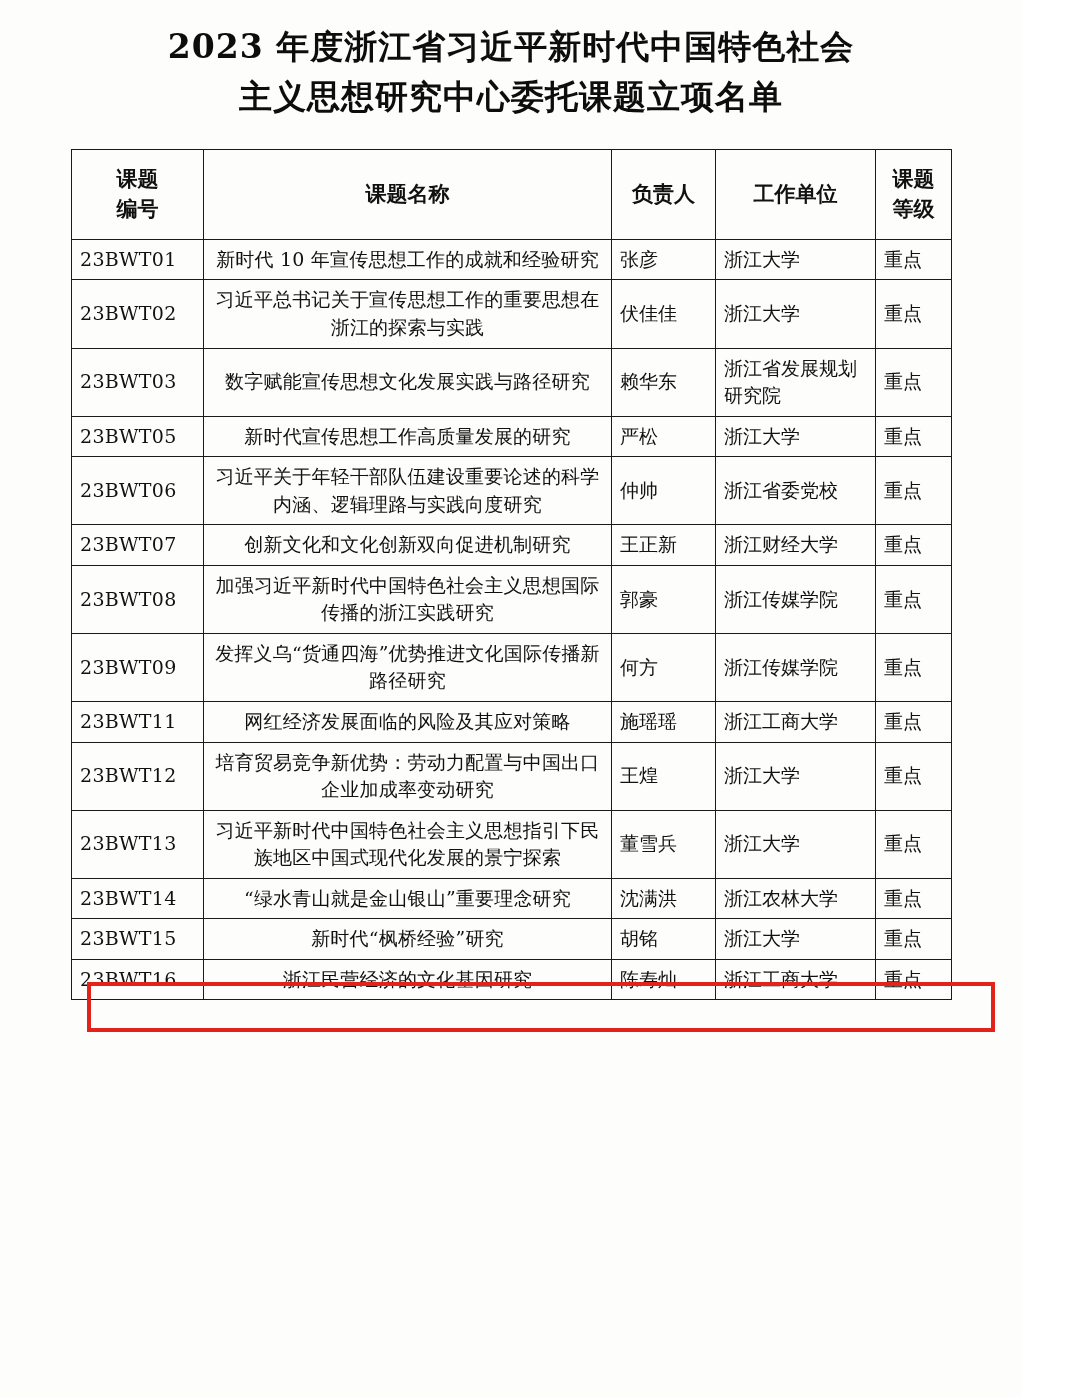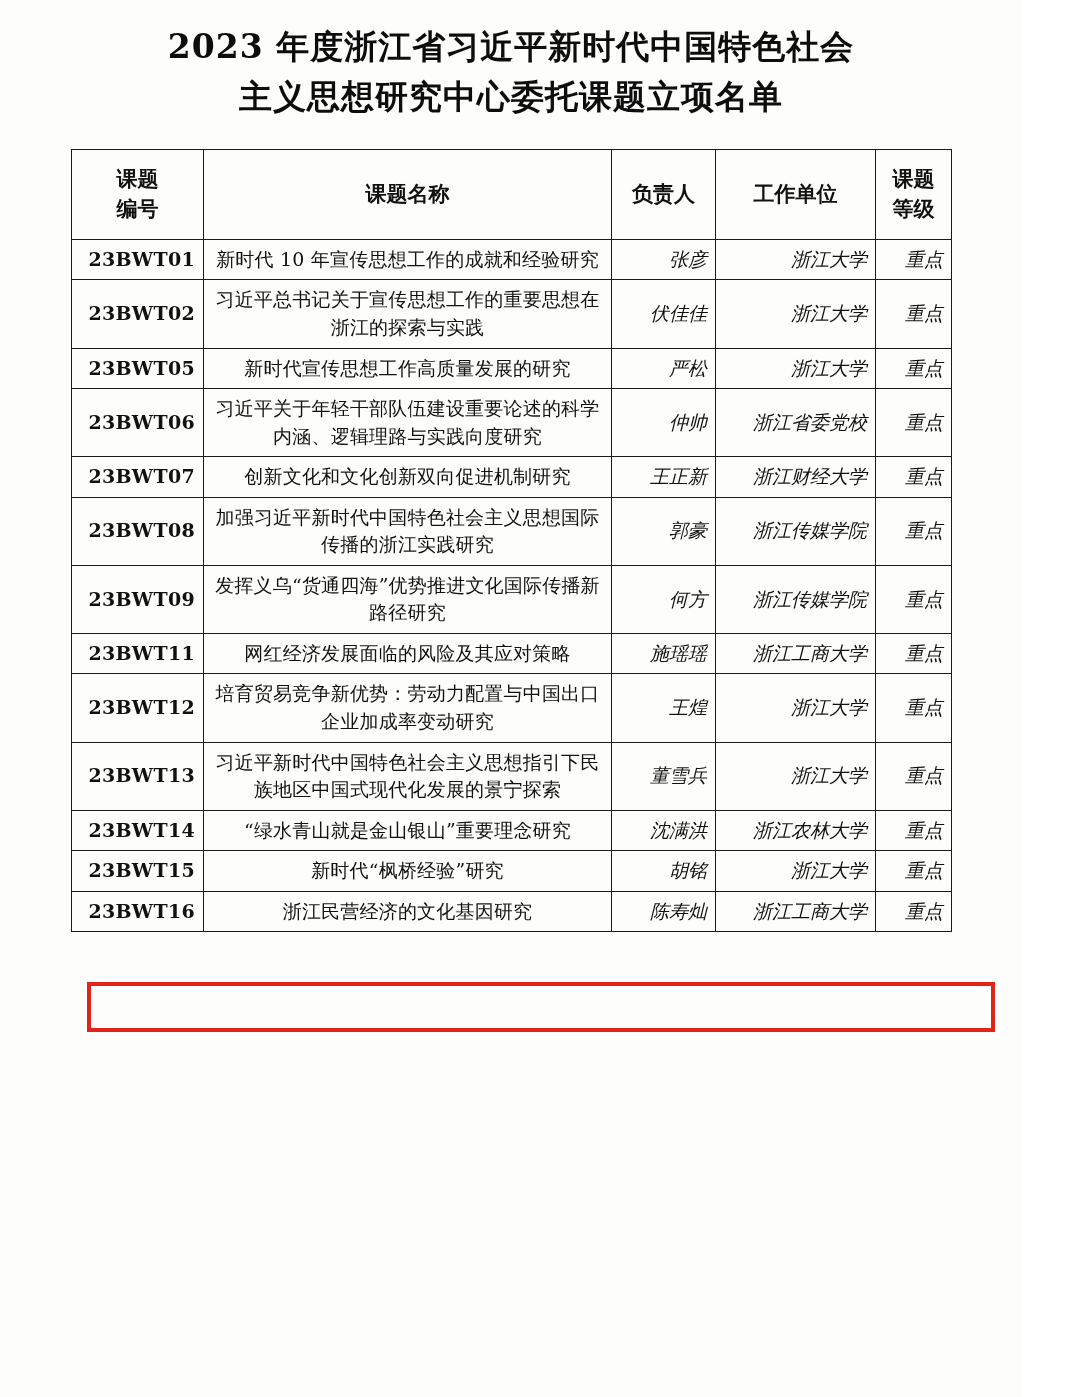--- a/index.html
+++ b/index.html
@@ -60,34 +60,33 @@
     font-size: 21px;
     padding: 14px 6px;
   }
   col.c-code { width: 132px; }
   col.c-name { width: 408px; }
   col.c-leader { width: 104px; }
   col.c-org { width: 160px; }
   col.c-level { width: 76px; }
 
   td.code {
-    text-align: right;
-    font-weight: bold;
+    text-align: left;
+    font-weight: normal;
     font-size: 20px;
     letter-spacing: 0.3px;
   }
   td.name {
     text-align: center;
     padding-left: 12px;
     padding-right: 10px;
     letter-spacing: 0.2px;
   }
   td.leader, td.org, td.level {
-    text-align: right;
-    font-style: italic;
+    text-align: left;
   }
   td.level { font-size: 19px; }
   .hdr-two-line { line-height: 1.25; }
 
   
   tr.highlight td {
     position: relative;
   }
   .hl-box {
     position: absolute;
@@ -140,20 +139,27 @@
             <td class="level">重点</td>
           </tr>
           <tr>
             <td class="code">23BWT02</td>
             <td class="name">习近平总书记关于宣传思想工作的重要思想在浙江的探索与实践</td>
             <td class="leader">伏佳佳</td>
             <td class="org">浙江大学</td>
             <td class="level">重点</td>
           </tr>
           <tr>
+            <td class="code">23BWT03</td>
+            <td class="name">数字赋能宣传思想文化发展实践与路径研究</td>
+            <td class="leader">赖华东</td>
+            <td class="org">浙江省发展规划研究院</td>
+            <td class="level">重点</td>
+          </tr>
+          <tr>
             <td class="code">23BWT05</td>
             <td class="name">新时代宣传思想工作高质量发展的研究</td>
             <td class="leader">严松</td>
             <td class="org">浙江大学</td>
             <td class="level">重点</td>
           </tr>
           <tr>
             <td class="code">23BWT06</td>
             <td class="name">习近平关于年轻干部队伍建设重要论述的科学内涵、逻辑理路与实践向度研究</td>
             <td class="leader">仲帅</td>

